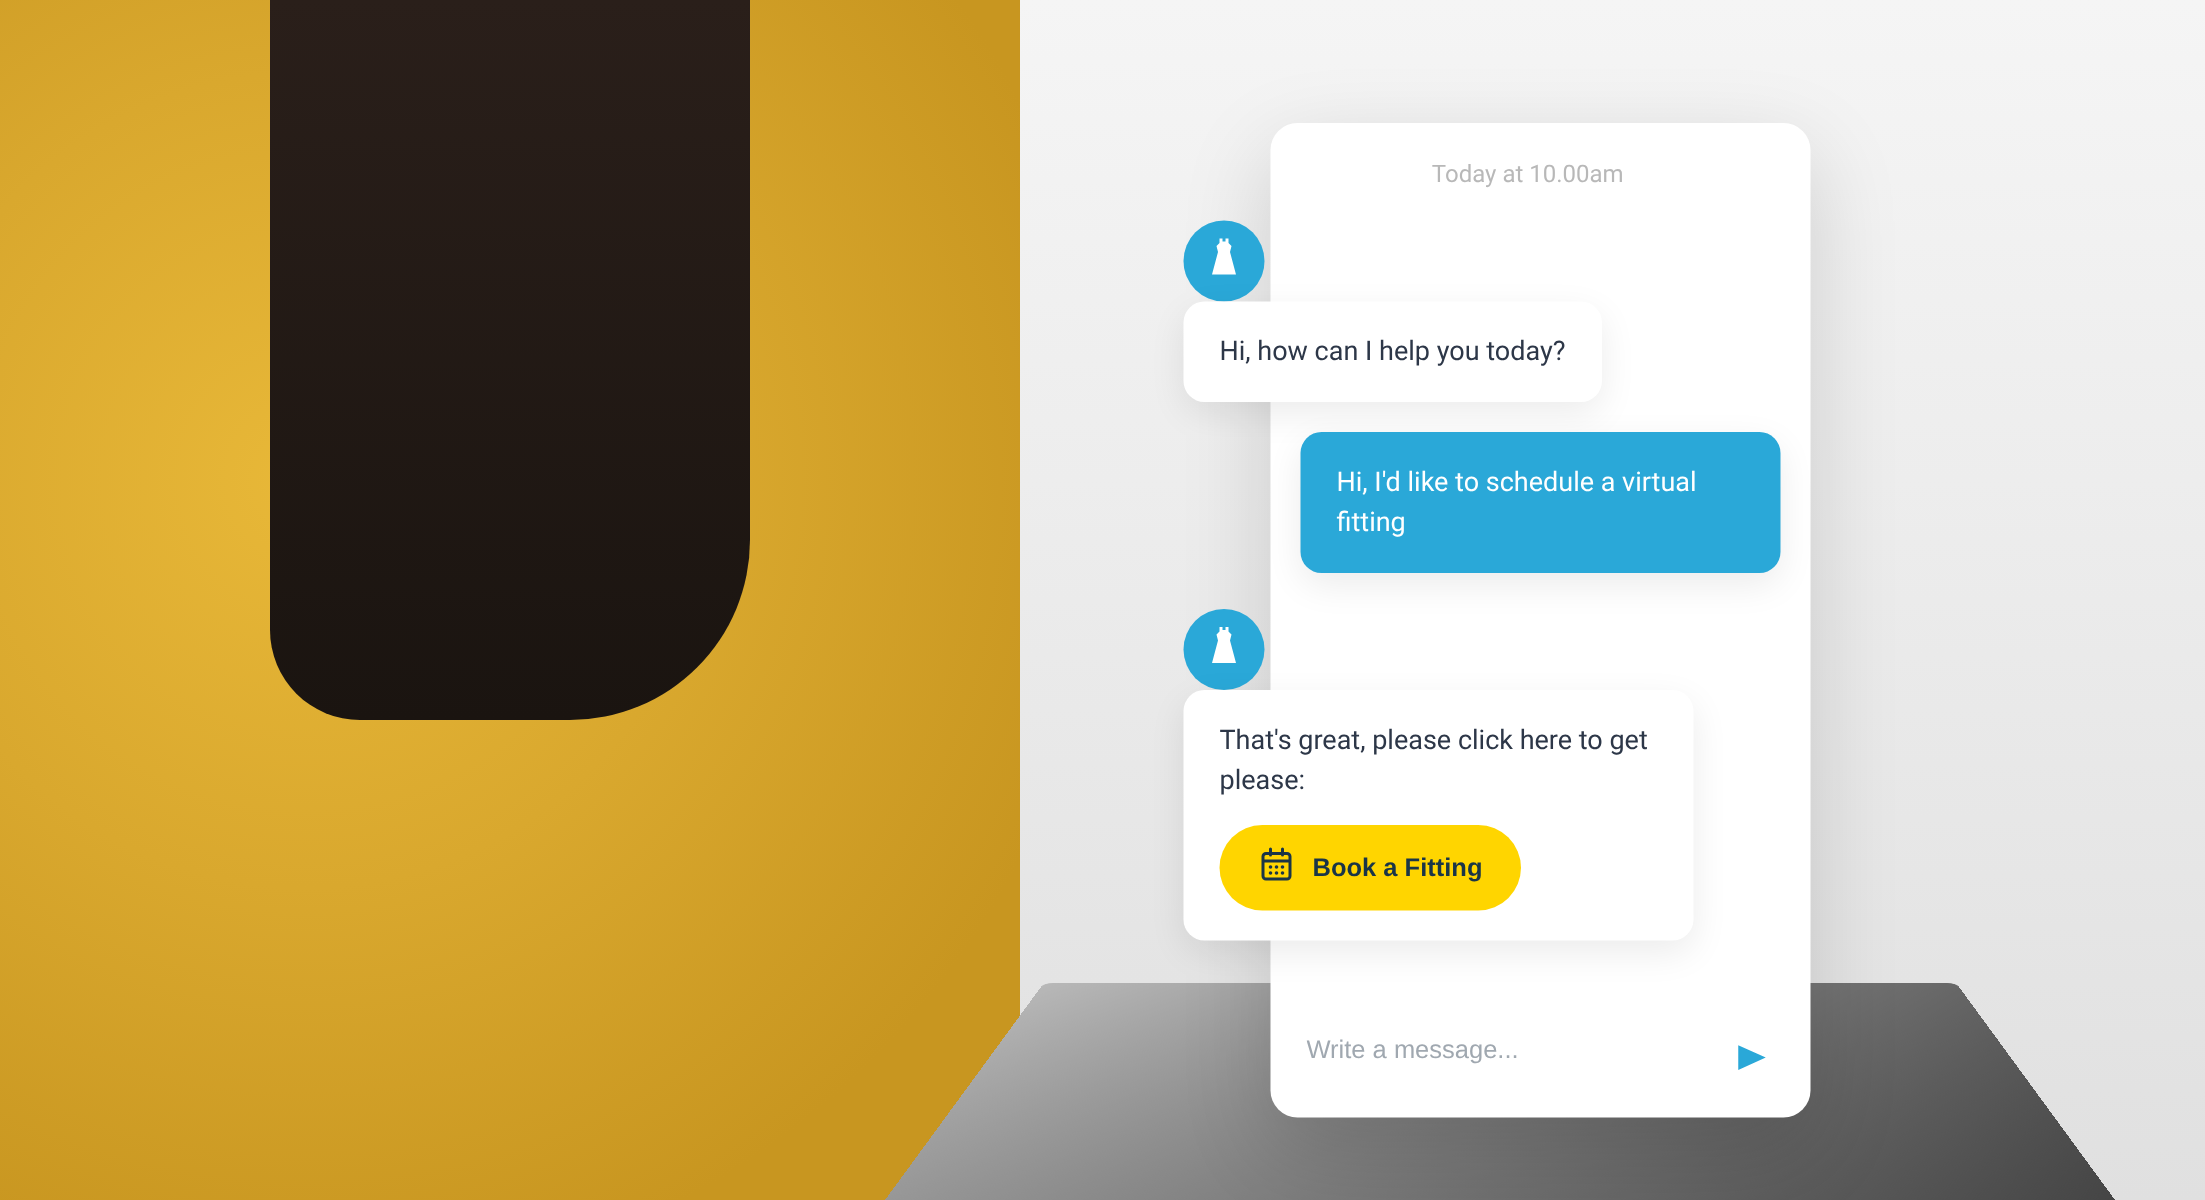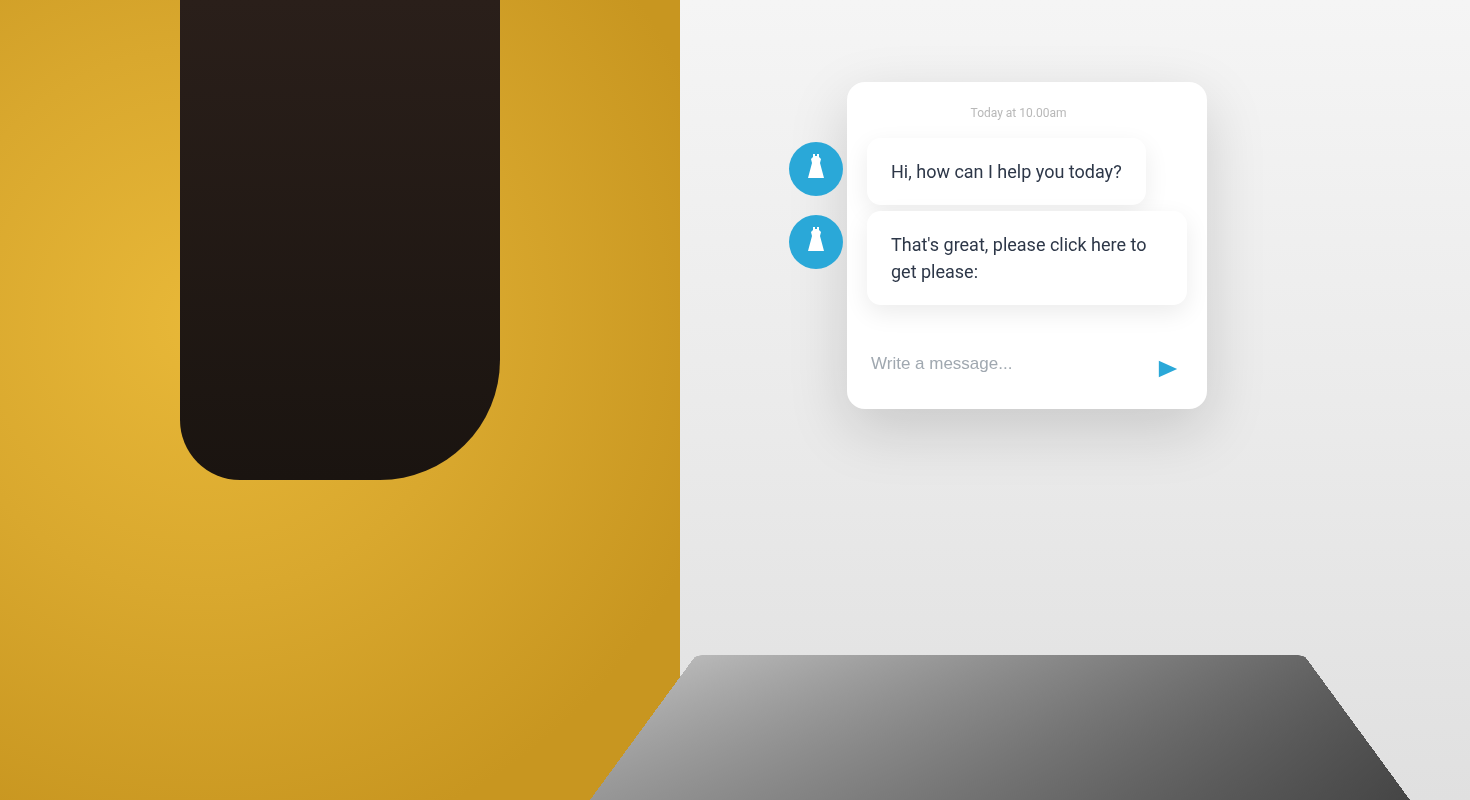--- a/index.html
+++ b/index.html
@@ -64,33 +64,34 @@
       width: 360px;
       background: #ffffff;
       border-radius: 18px;
       box-shadow: 0 20px 60px rgba(0,0,0,0.15);
       padding-bottom: 0;
     }
     
     .timestamp {
       text-align: center;
       padding: 24px 17px 18px 0;
-      font-size: 12px;
+      font-size: 16px;
       color: #b8b8b8;
     }
     
     .messages-area {
       padding: 0 20px 20px 20px;
     }
     
     .message-row {
       display: flex;
       align-items: flex-start;
-      margin-bottom: 6px;
+      margin-bottom: 20px;
       position: relative;
+      flex-direction: column;
     }
     
     .message-row.bot {
       margin-left: -78px;
     }
     
     .avatar {
       width: 54px;
       height: 54px;
       border-radius: 50%;
@@ -207,31 +208,51 @@
       <div class="avatar">
         <span>
           <svg viewBox="0 0 24 30" fill="none">
             <path d="M9 2 L9 5 L7 7 L8 11 L4 26 L20 26 L16 11 L17 7 L15 5 L15 2 L13 2 L13 4 L11 4 L11 2 Z" fill="#ffffff"></path>
           </svg>
         </span>
       </div>
       <div class="bubble bot">Hi, how can I help you today?</div>
     </div>
 
+    <div class="message-row user">
+      <div class="bubble user">Hi, I'd like to schedule a virtual fitting</div>
+    </div>
 
     <div class="message-row bot">
       <div class="avatar">
         <span>
           <svg viewBox="0 0 24 30" fill="none">
             <path d="M9 2 L9 5 L7 7 L8 11 L4 26 L20 26 L16 11 L17 7 L15 5 L15 2 L13 2 L13 4 L11 4 L11 2 Z" fill="#ffffff"></path>
           </svg>
         </span>
       </div>
       <div class="bubble bot">
         <div>That's great, please click here to get please:</div>
+        <button class="cta-button">
+          <span>
+            <svg viewBox="0 0 24 24" fill="none">
+              <rect x="3" y="5" width="18" height="17" rx="2" stroke="#1a3547" stroke-width="2"></rect>
+              <line x1="3" y1="10" x2="21" y2="10" stroke="#1a3547" stroke-width="2"></line>
+              <line x1="8" y1="2" x2="8" y2="6" stroke="#1a3547" stroke-width="2" stroke-linecap="round"></line>
+              <line x1="16" y1="2" x2="16" y2="6" stroke="#1a3547" stroke-width="2" stroke-linecap="round"></line>
+              <circle cx="8" cy="14" r="1.2" fill="#1a3547"></circle>
+              <circle cx="12" cy="14" r="1.2" fill="#1a3547"></circle>
+              <circle cx="16" cy="14" r="1.2" fill="#1a3547"></circle>
+              <circle cx="8" cy="18" r="1.2" fill="#1a3547"></circle>
+              <circle cx="12" cy="18" r="1.2" fill="#1a3547"></circle>
+              <circle cx="16" cy="18" r="1.2" fill="#1a3547"></circle>
+            </svg>
+          </span>
+          <span>Book a Fitting</span>
+        </button>
       </div>
     </div>
 
   </div>
 
   <div class="input-area">
     <input type="text" class="message-input" placeholder="Write a message..." style="">
     <button class="send-button">
       <span>
         <svg viewBox="0 0 24 24" fill="#2aa8d8">

